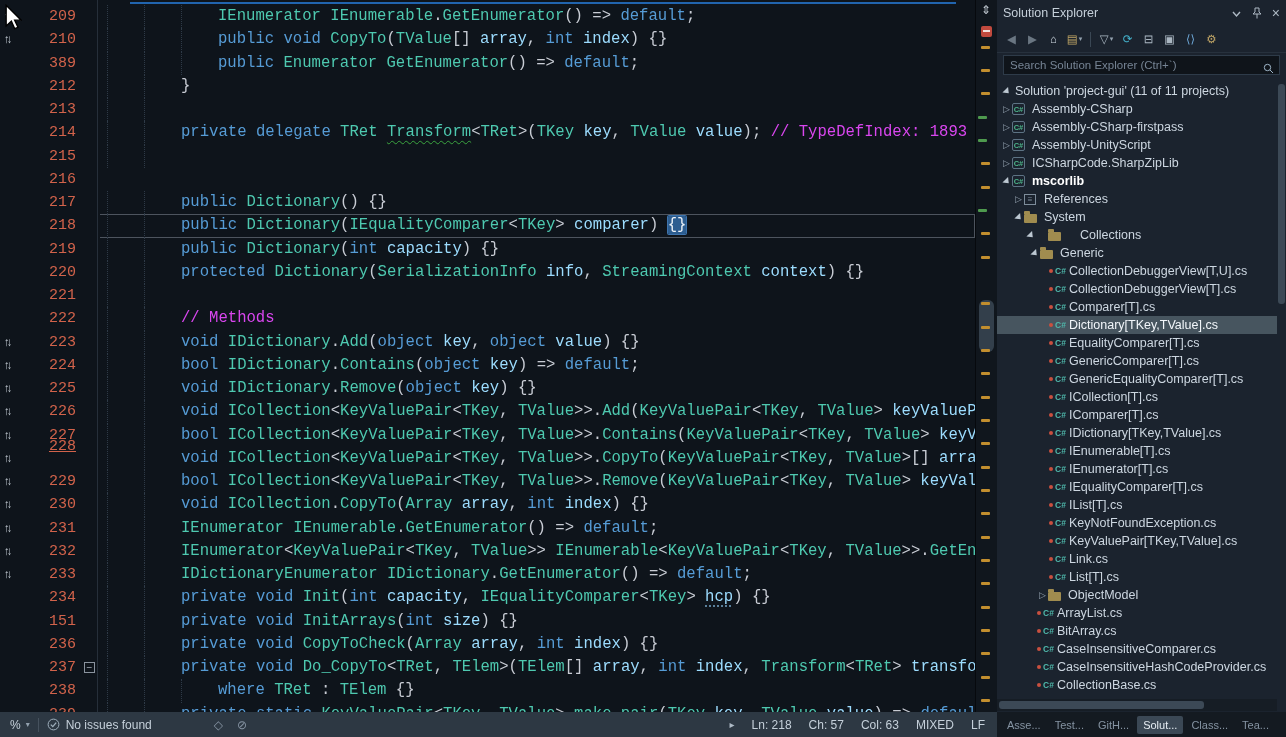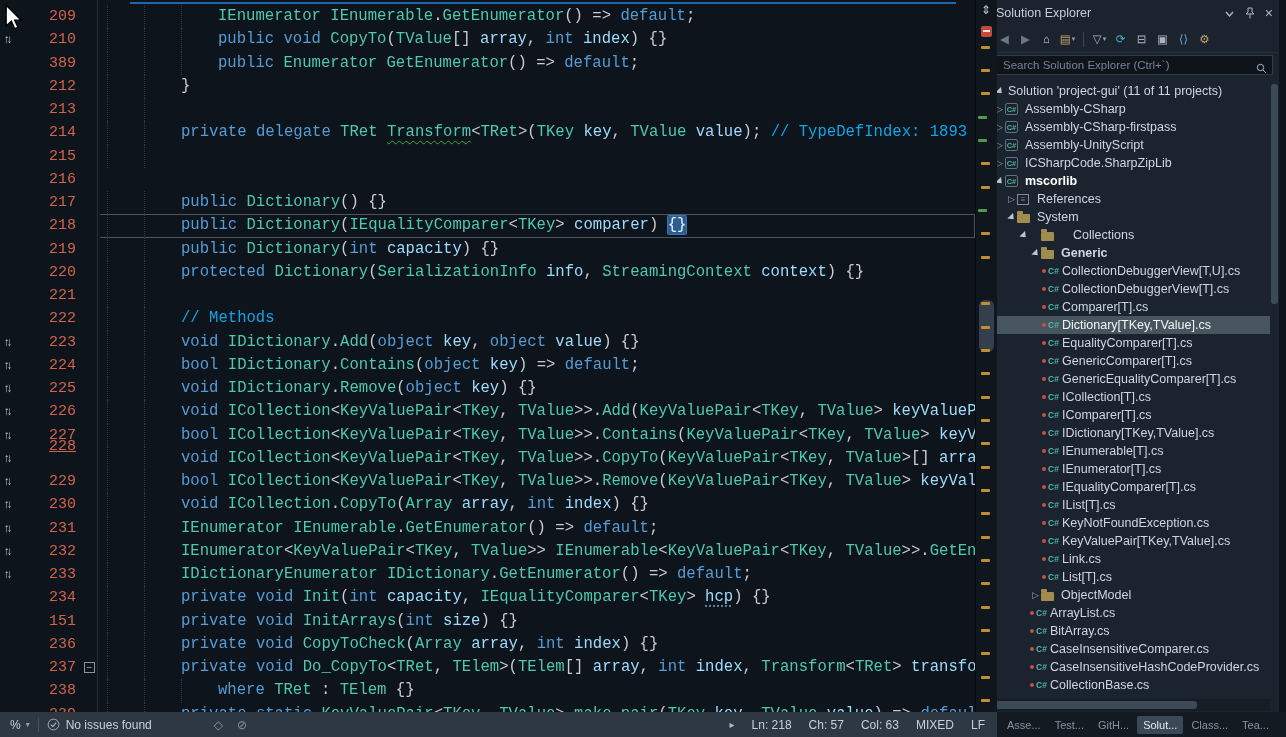--- a/index.html
+++ b/index.html
@@ -12,21 +12,21 @@
   #lines{position:absolute;left:0;top:0;width:975px;height:100%;overflow:hidden;z-index:1;}
   .line{position:absolute;left:0;width:975px;height:23.25px;line-height:23.25px;white-space:pre;
         font-family:"Liberation Mono","DejaVu Sans Mono",monospace;font-size:15.6px;}
   .line.current{box-shadow:inset 0 0 0 1px #4d545e;}
   .guide{position:absolute;top:0;bottom:0;width:0;border-left:1px dotted #2e3a47;}
   .code{position:absolute;top:0;}
   .tk-k{color:#569cd6;}
   .tk-t,.tk-m{color:#4ec9b0;}
   .tk-p{color:#9cdcfe;}
   .tk-n{color:#c8ccd4;}
-  .tk-c{color:#0ea5e9;}
+  .tk-c{color:#d946ef;}
   .tk-tg{color:#4ec9b0;text-decoration:underline wavy #3aa33f;text-decoration-thickness:1px;text-underline-offset:4px;}
   .tk-pd{color:#9cdcfe;text-decoration:underline dotted #6f9fc0;text-underline-offset:4px;}
   .tk-sel{background:#2c5d90;color:#eef3f8;box-shadow:0 0 0 1px #3e74ad;border-radius:1px;}
 
   #gutter{position:absolute;left:0;top:0;bottom:0;width:100px;background:#0e141b;z-index:3;}
   .lnum{position:absolute;left:0;width:76px;text-align:right;height:23.25px;line-height:23.25px;
         font-family:"Liberation Mono","DejaVu Sans Mono",monospace;font-size:15px;color:#d2634b;}
   .oicon{position:absolute;left:4px;height:23.25px;line-height:23.25px;font-size:11.5px;letter-spacing:-3px;color:#c3cbd3;}
   #margin-line{position:absolute;left:97px;top:0;bottom:0;width:1px;background:#262f3a;}
   .fold-box{position:absolute;left:84px;width:11px;height:11px;border:1px solid #8a939e;color:#aab3bd;
@@ -39,21 +39,21 @@
   #error-badge::after{content:"";position:absolute;left:2px;top:4px;width:7px;height:2px;background:#f2e3e0;}
   .mark{position:absolute;left:5px;width:9px;height:3px;border-radius:1px;}
   .mark.o{background:#c28e2e;}
   .mark.g{background:#4e9a4e;left:2px;}
   #sthumb{position:absolute;left:3px;width:15px;border-radius:6px;background:#333f4b;}
 
   
   #mouse-cursor{position:absolute;left:4px;top:4px;z-index:50;}
 
   
-  #panel{position:absolute;right:7px;top:0;width:289px;bottom:25px;background:#1b232e;border-left:6px solid #eab308;overflow:hidden;}
+  #panel{position:absolute;right:0;top:0;width:289px;bottom:25px;background:#1b232e;border-left:6px solid #eab308;overflow:hidden;}
   #panel-header{position:absolute;left:0;right:0;top:0;height:26px;display:flex;align-items:center;padding:0 6px;}
   #panel-title{color:#c5cfd9;font-size:12.5px;flex:1;}
   .hd-ico{margin-left:9px;color:#aeb9c4;cursor:default;display:flex;align-items:center;}
   #panel-toolbar{position:absolute;left:0;right:0;top:26px;height:26px;display:flex;align-items:center;padding:0 4px;border-bottom:1px solid #27313d;}
   .tb-ico{min-width:17px;height:17px;margin:0 2px;display:flex;align-items:center;justify-content:center;font-size:11.5px;}
   .tb-caret{font-size:7px;color:#93a1af;margin-left:1px;}
   .tb-div{width:1px;height:15px;background:#3a4754;margin:0 5px;}
   #panel-search{position:absolute;left:0;right:0;top:52px;height:26px;padding:3px 6px;box-sizing:border-box;}
   #search-input{width:100%;height:20px;box-sizing:border-box;background:#0f141a;border:1px solid #2e3b49;color:#d0dae4;
                 font-size:11.5px;padding:0 22px 0 6px;font-family:"Liberation Sans",sans-serif;}
@@ -328,21 +328,21 @@
         </div>
         <div class="trow" style="padding-left: 28px; gap: 12px;">
           <span class="arr">
             <span class="ax"></span>
           </span>
           <span class="ticon">
             <span class="i-folder"></span>
           </span>
           <span class="tlabel">Collections</span>
         </div>
-        <div class="trow" style="padding-left: 40px; font-weight: bold;">
+        <div class="trow" style="padding-left: 32px;">
           <span class="arr">
             <span class="ax"></span>
           </span>
           <span class="ticon">
             <span class="i-folder"></span>
           </span>
           <span class="tlabel">Generic</span>
         </div>
         <div class="trow" style="padding-left: 52px;">
           <span class="ticon">

